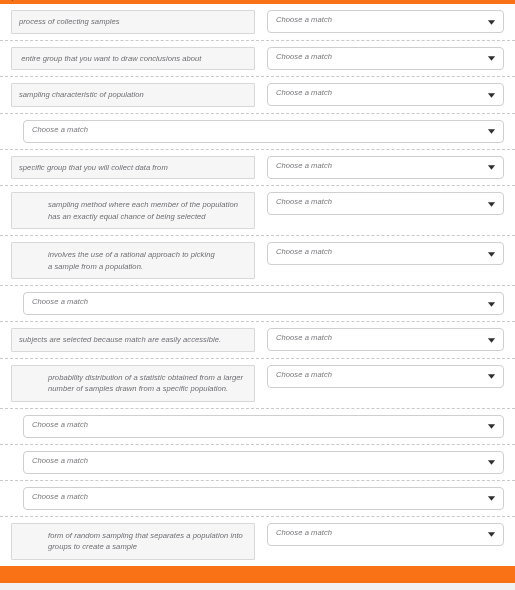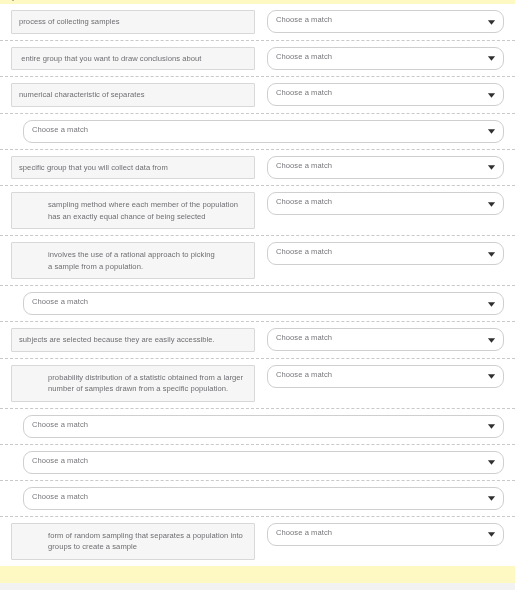--- a/index.html
+++ b/index.html
@@ -12,23 +12,24 @@
     width: 515px;
     height: 590px;
     overflow: hidden;
     font-family: "Liberation Sans", sans-serif;
     background: #f7f7f7;
   }
   #quiz-root {
     position: relative;
     width: 515px;
     height: 590px;
-    background: #fef9c3;
+    background: #f97316;
     overflow: hidden;
     box-sizing: border-box;
+    font-style: italic;
   }
   .clipped-top {
     position: absolute;
     top: -9px;
     left: 12px;
     font-size: 9px;
     color: #4a4a4a;
     white-space: nowrap;
     letter-spacing: .1px;
   }
@@ -73,21 +74,21 @@
   .match-select-wrap {
     margin-left: 12px;
     flex: 1;
   }
   .match-select {
     position: relative;
     height: 23px;
     box-sizing: border-box;
     border: 1px solid #cfcfcf;
     background: #ffffff;
-    border-radius: 9px;
+    border-radius: 4px;
     display: flex;
     align-items: center;
     padding: 0 22px 4px 8px;
     font-size: 7.6px;
     color: #77777c;
     letter-spacing: .05px;
     cursor: pointer;
   }
   .select-value {
     white-space: nowrap;
@@ -146,21 +147,21 @@
             <span class="select-value">Choose a match</span>
             <span class="chevron-icon">
               <svg width="9" height="9" viewBox="0 0 10 10" aria-hidden="true">
                 <path d="M1 3 L9 3 L5 8 Z" fill="currentColor"></path>
               </svg>
             </span>
           </div>
         </div>
       </div>
       <div class="match-row">
-        <div class="prompt-box">numerical characteristic of separates</div>
+        <div class="prompt-box">sampling characteristic of population</div>
         <div class="match-select-wrap">
           <div class="match-select">
             <span class="select-value">Choose a match</span>
             <span class="chevron-icon">
               <svg width="9" height="9" viewBox="0 0 10 10" aria-hidden="true">
                 <path d="M1 3 L9 3 L5 8 Z" fill="currentColor"></path>
               </svg>
             </span>
           </div>
         </div>
@@ -224,21 +225,21 @@
             <span class="select-value">Choose a match</span>
             <span class="chevron-icon">
               <svg width="9" height="9" viewBox="0 0 10 10" aria-hidden="true">
                 <path d="M1 3 L9 3 L5 8 Z" fill="currentColor"></path>
               </svg>
             </span>
           </div>
         </div>
       </div>
       <div class="match-row">
-        <div class="prompt-box">subjects are selected because they are easily accessible.</div>
+        <div class="prompt-box">subjects are selected because match are easily accessible.</div>
         <div class="match-select-wrap">
           <div class="match-select">
             <span class="select-value">Choose a match</span>
             <span class="chevron-icon">
               <svg width="9" height="9" viewBox="0 0 10 10" aria-hidden="true">
                 <path d="M1 3 L9 3 L5 8 Z" fill="currentColor"></path>
               </svg>
             </span>
           </div>
         </div>

